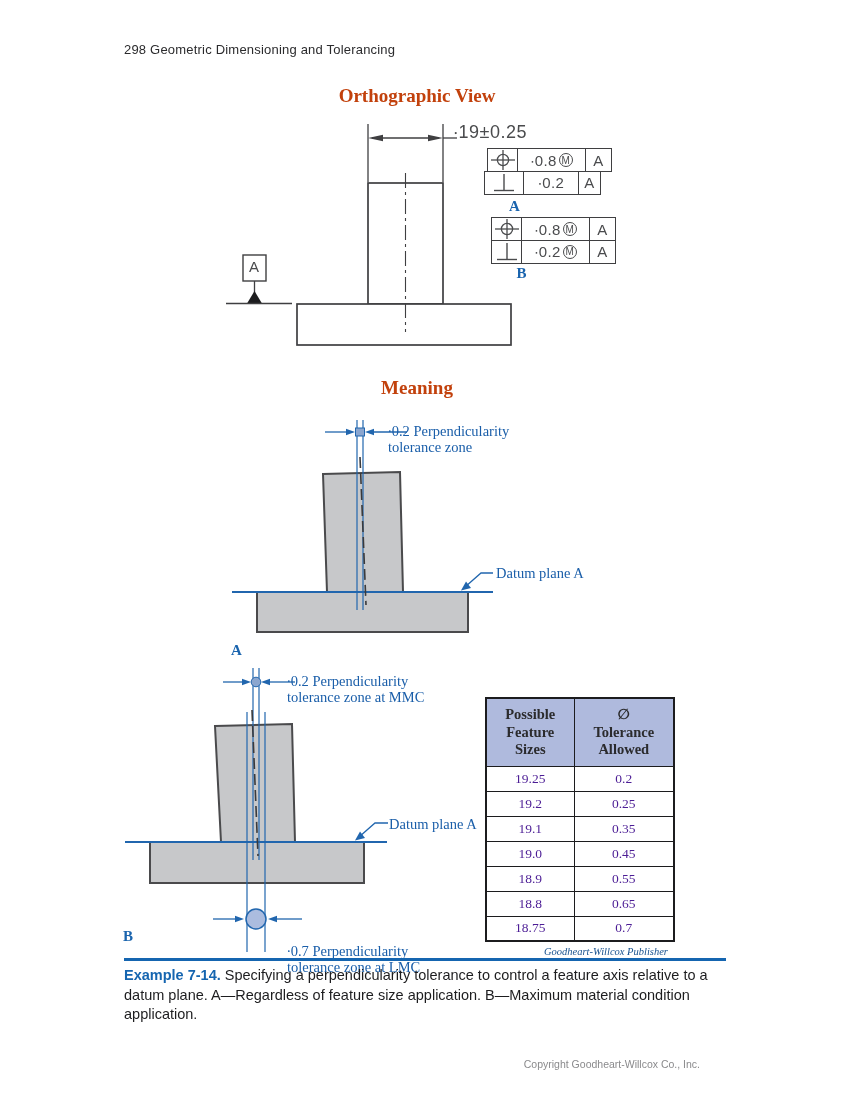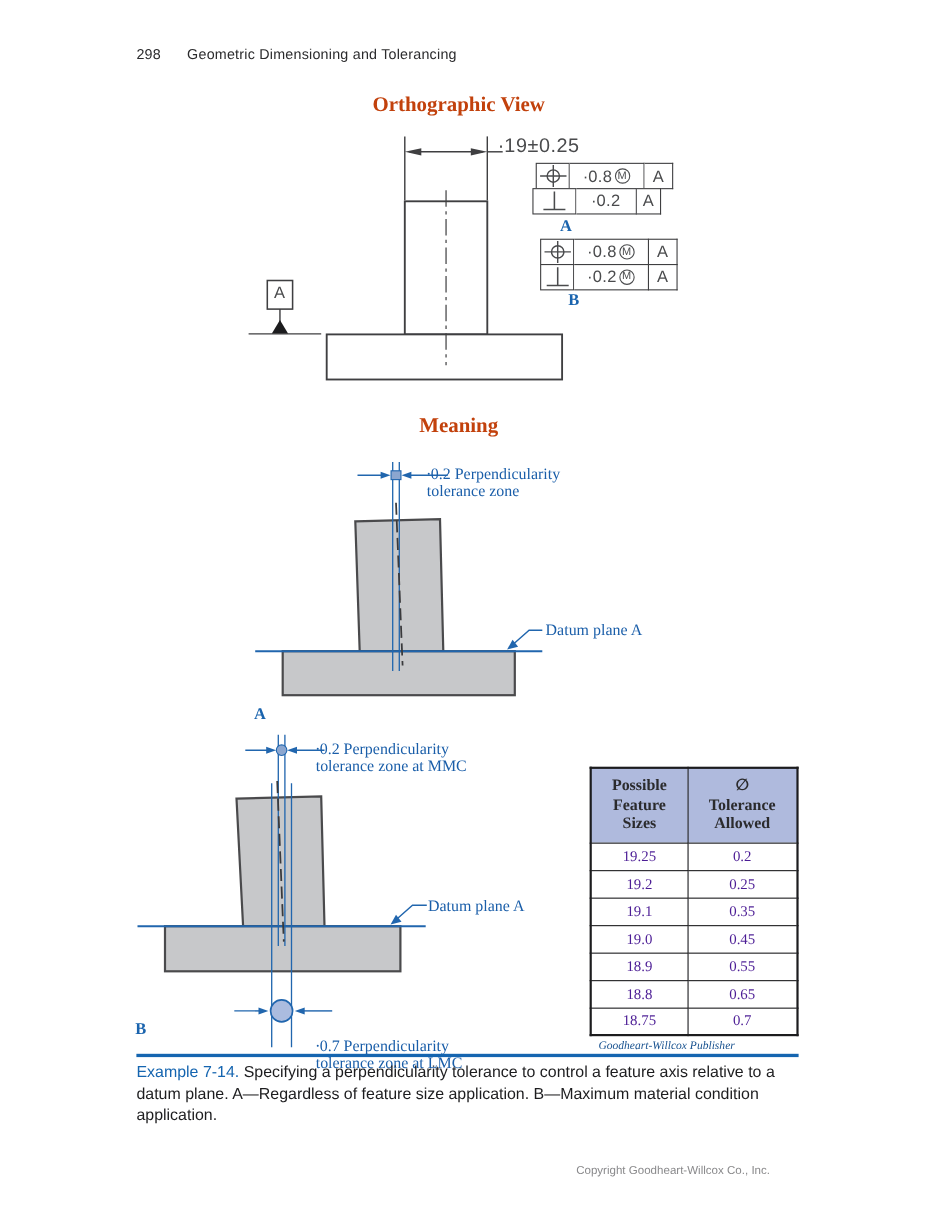--- a/index.html
+++ b/index.html
@@ -5,21 +5,21 @@
   * { margin:0; padding:0; box-sizing:border-box; }
   html,body { background:#ffffff; }
   .page {
     position:relative; width:849px; height:1112px; background:#ffffff;
     font-family:"Liberation Sans","DejaVu Sans",sans-serif; overflow:hidden;
   }
   .abs { position:absolute; }
 
   
   .page-header { top:42px; left:124px; font-size:13px; color:#2b2b2d; letter-spacing:.2px; }
-  .page-header .num { margin-right:20px; }
+  .page-header .num { }
 
   
   .section-heading {
     left:267px; width:300px; text-align:center;
     font-family:"Liberation Serif","DejaVu Serif",serif;
     font-weight:bold; font-size:19px; color:#c2410c;
   }
 
   
   .draw-text { color:#4a4b4d; font-size:18px; letter-spacing:.5px; }
@@ -54,21 +54,21 @@
   .diag-letter {
     position:absolute; font-family:"Liberation Serif","DejaVu Serif",serif;
     font-weight:bold; font-size:15px; color:#1a64ae;
   }
   .datum-letter {
     position:absolute; width:22px; text-align:center;
     font-size:15px; color:#4a4b4d;
   }
 
   
-  .size-table { left:536px; top:697px; border-collapse:collapse;border-radius:26px; }
+  .size-table { left:485px; top:697px; border-collapse:collapse;border-radius:26px; }
   .size-table th, .size-table td { border:1.4px solid #1c1c1e; }
   .size-table { border:2px solid #1c1c1e; }
   .size-table th {
     width:88px; height:68px; background:#afbadd;
     font-family:"Liberation Serif","DejaVu Serif","DejaVu Sans",serif;
     font-weight:bold; font-size:14.5px; line-height:17.5px; color:#2b2b2d;
     white-space:pre-line; text-align:center; vertical-align:middle;
   }
   .size-table th:last-child { width:100px; }
   .size-table td {
@@ -78,21 +78,21 @@
   }
   .attribution {
     left:510px; top:946px; width:192px; text-align:center;
     font-family:"Liberation Serif","DejaVu Serif",serif;
     font-style:italic; font-size:10.5px; color:#17518f;
   }
 
   
   .caption-rule { left:124px; top:958px; width:602px; height:2.5px; background:#1565b0; }
   .caption { left:124px; top:966px; width:606px; font-size:14.5px; line-height:19.5px; color:#1d1d1f; }
-  .caption .cap-label { font-weight:normal; color:#1565b0; }
+  .caption .cap-label { font-weight:bold; color:#1565b0; }
 
   
   .copyright { left:450px; top:1058px; width:250px; text-align:right; font-size:10.5px; color:#8a8a8c; }
 
   svg { display:block; }
 </style>
 </head>
 <body>
 
 <div class="page">

